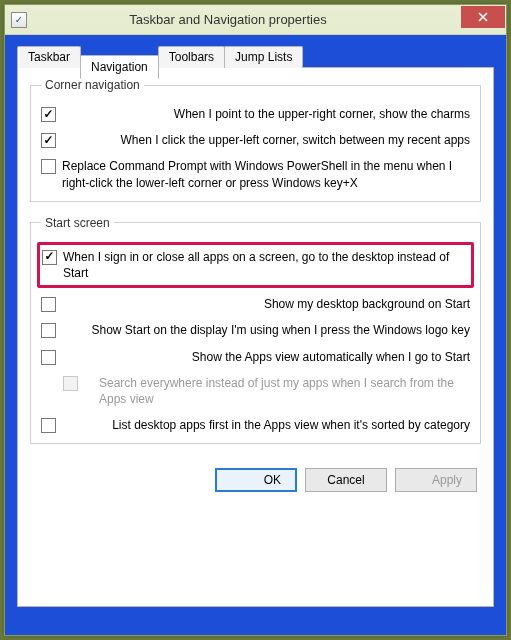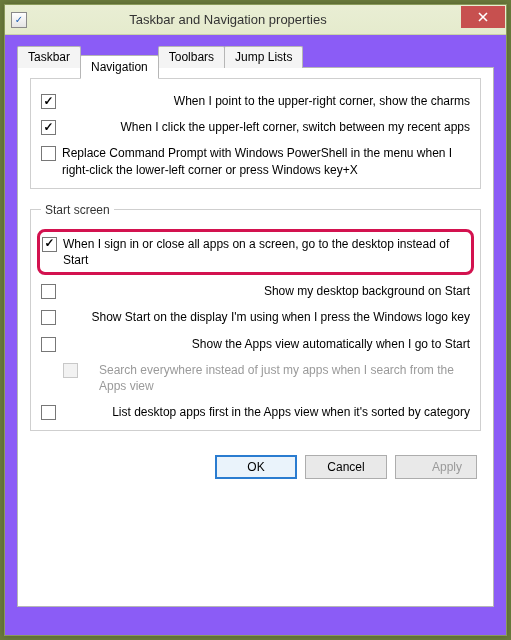--- a/index.html
+++ b/index.html
@@ -58,21 +58,21 @@
     align-items: center;
     justify-content: center;
     margin-right: 1px;
     margin-top: -6px;
     font-size: 11px;
     cursor: pointer;
   }
   .close-btn svg { width:10px; height:10px; }
   .body {
     flex: 1;
-    background: #8b5cf6;
+    background: #1d4ed8;
     padding: 8px 12px 28px 12px;
     display: flex;
     flex-direction: column;
   }
   .tabs {
     display: flex;
     align-items: flex-end;
     height: 24px;
     position: relative;
     z-index: 2;
@@ -152,40 +152,41 @@
   .opt-label {
     line-height: 1.35;
     color: #000;
   }
   .opt-label.disabled { color: #9a9a9a; margin-left: 15px; }
   .indent { margin-left: 22px; }
   .highlight {
     border: 3px solid #d3124f;
     padding: 4px 4px 4px 2px;
     margin: 2px -4px 8px -4px;
-    border-radius: 8px;
+    border-radius: 2px;
   }
   .footer {
     display: flex;
     justify-content: flex-end;
     gap: 8px;
     padding: 10px 4px 0 0;
   }
   .btn {
     min-width: 82px;
     height: 24px;
     border: 1px solid #adadad;
     background: #e9e9e9;
     font-size: 12px;
     cursor: pointer;
     padding: 0 14px;
   }
   .btn.default {
     border: 2px solid #2a7cd0;
     background: #eaf3fb;
+    text-align: right;
   }
   .btn:disabled, .btn.disabled {
     color: #9a9a9a;
     cursor: default;
     text-align: right;
   }
 </style>
 </head>
 <body>
 
@@ -206,20 +207,21 @@
     <div class="tabs">
       <div class="tab">Taskbar</div>
       <div class="tab active">Navigation</div>
       <div class="tab">Toolbars</div>
       <div class="tab">Jump Lists</div>
     </div>
 
     <div class="tabpanel">
 
       <fieldset>
+        <legend>Corner navigation</legend>
 
         <div class="opt">
           <span class="cb checked"></span>
           <span class="opt-label">When I point to the upper-right corner, show the charms</span>
         </div>
 
         <div class="opt">
           <span class="cb checked"></span>
           <span class="opt-label">When I click the upper-left corner, switch between my recent apps</span>
         </div>

